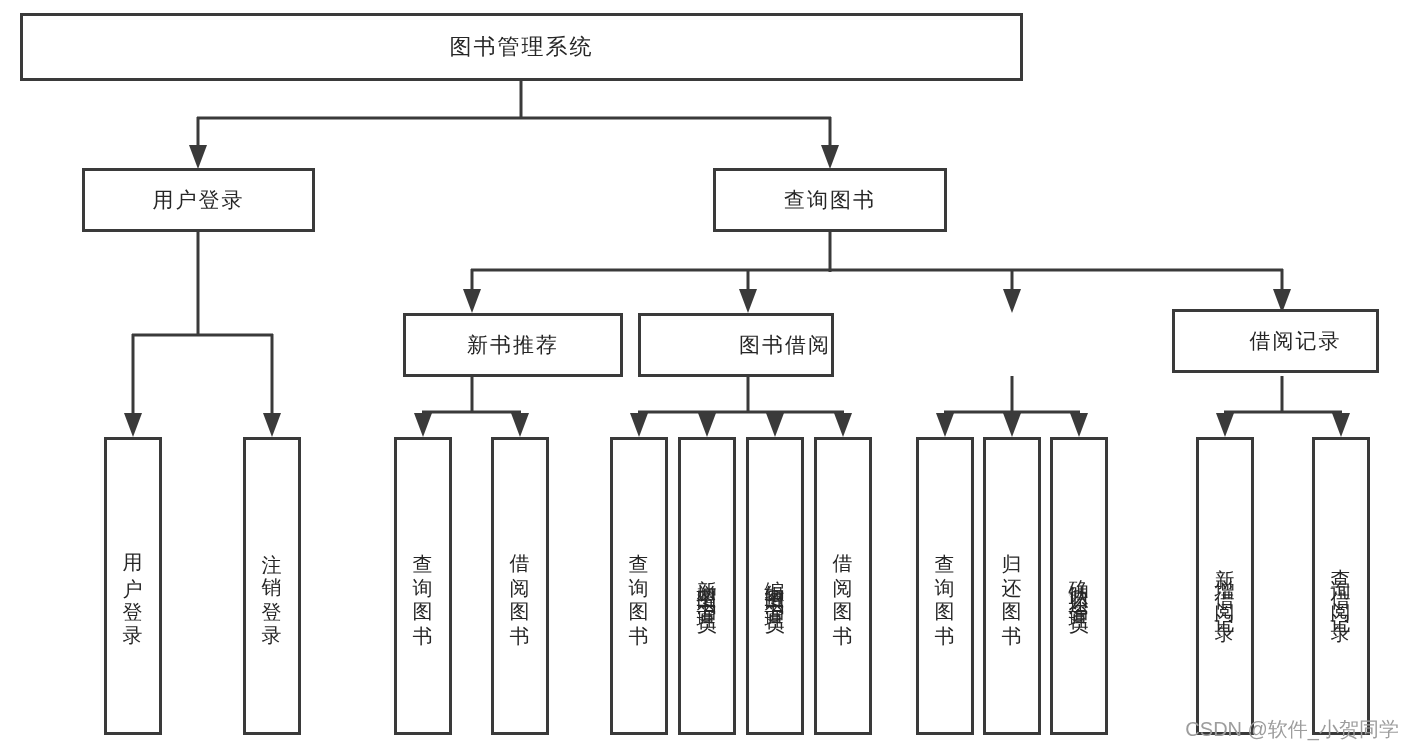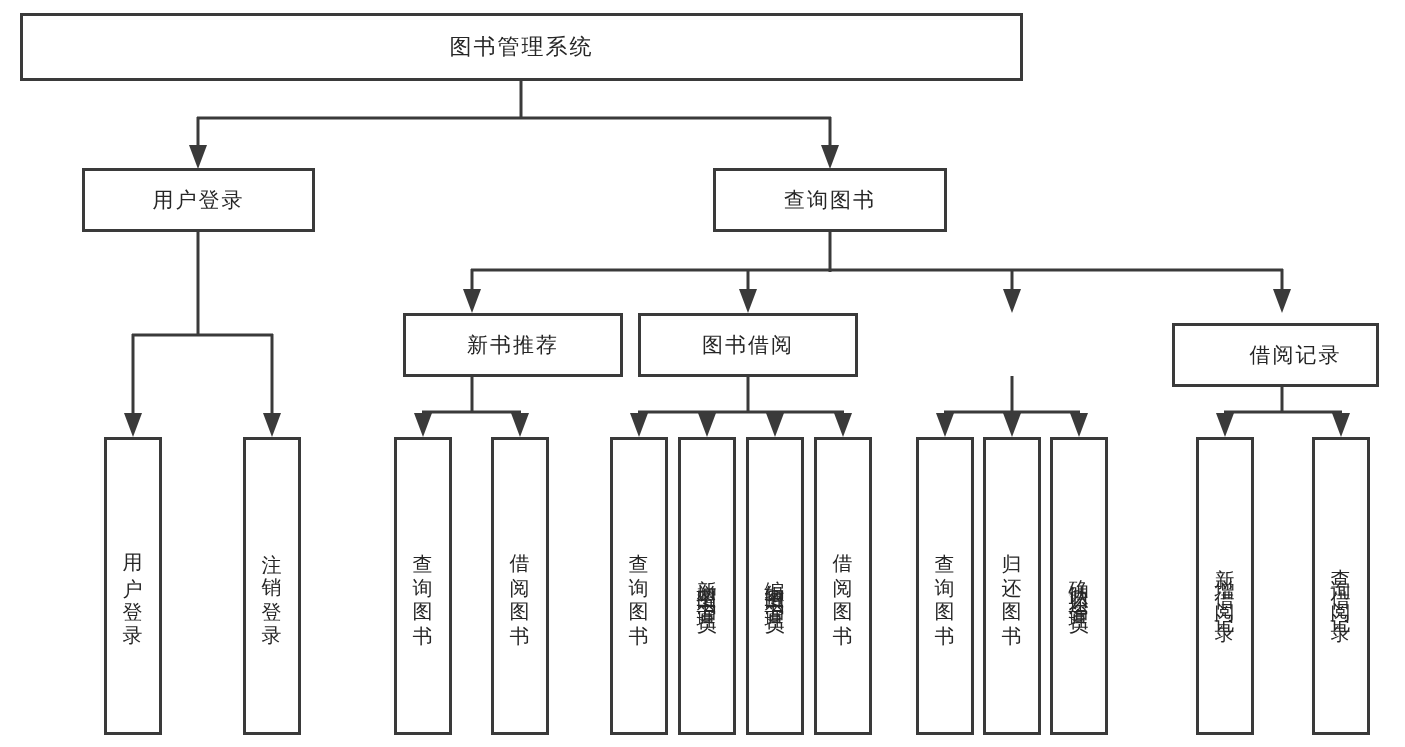--- a/index.html
+++ b/index.html
@@ -121,24 +121,24 @@
   <div class="box" style="left:82px; top:168px; width:233px; height:64px;">
     <span class="hlabel">用户登录</span>
   </div>
   <div class="box" style="left:713px; top:168px; width:234px; height:64px;">
     <span class="hlabel">查询图书</span>
   </div>
 
   <div class="box" style="left:362px; top:313px; width:220px; height:64px;margin-left:41px;">
     <span class="hlabel">新书推荐</span>
   </div>
-  <div class="box" style="left:638px; top:313px; width:220px; height:64px;">
+  <div class="box" style="left:638px; top:313px; width:196px; height:64px;justify-content:flex-end;">
     <span class="hlabel">图书借阅</span>
   </div>
-  <div class="box" style="left:1172px; top:323px; width:207px; height:64px;padding-left:40px;">
+  <div class="box" style="left:1172px; top:309px; width:207px; height:64px;padding-left:40px;">
     <span class="hlabel">借阅记录</span>
   </div>
 
   <div class="box vbox" style="left:104px;">
     <span class="vlabel sp-wide">用户登录</span>
   </div>
   <div class="box vbox" style="left:243px;">
     <span class="vlabel sp-wide">注销登录</span>
   </div>
 
@@ -172,14 +172,15 @@
     <span class="vlabel sp-tight">确认归还（管理员）</span>
   </div>
 
   <div class="box vbox" style="left:1196px;">
     <span class="vlabel sp-mid">新增借阅记录</span>
   </div>
   <div class="box vbox" style="left:1312px;">
     <span class="vlabel sp-mid">查询借阅记录</span>
   </div>
 
+  <div class="watermark">CSDN @软件_小贺同学</div>
 
 </div>
 
 </body></html>

